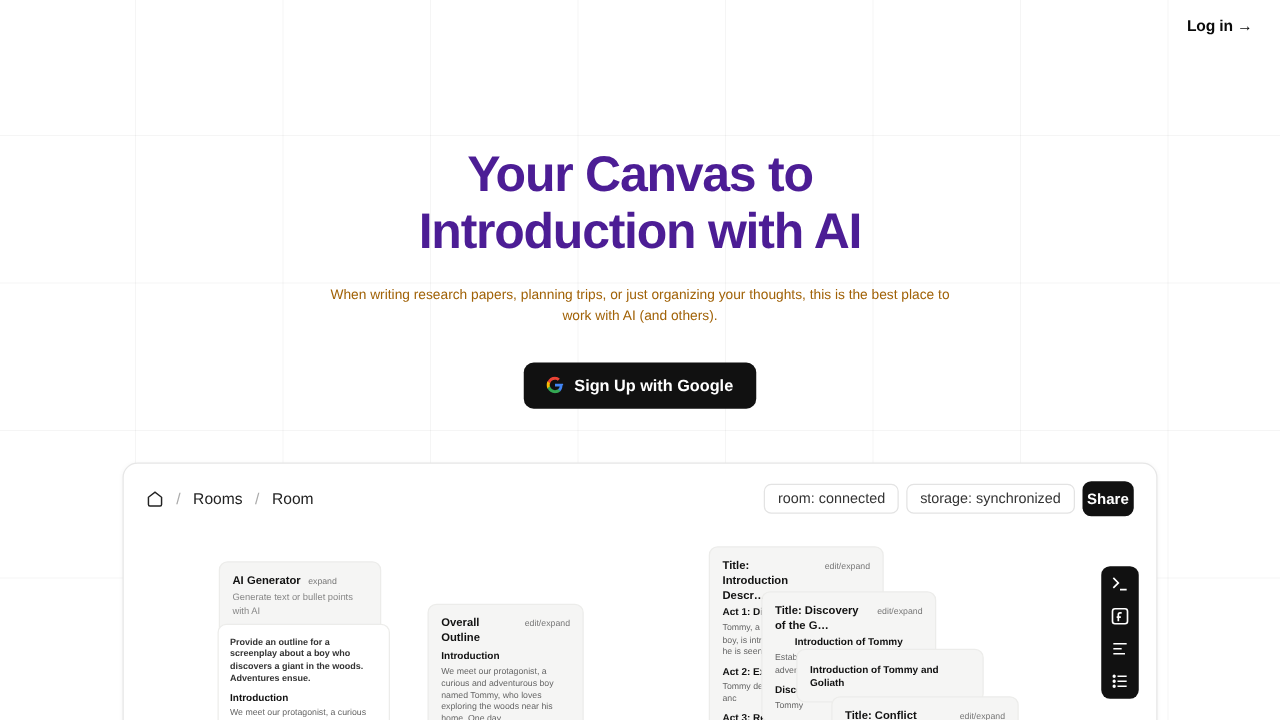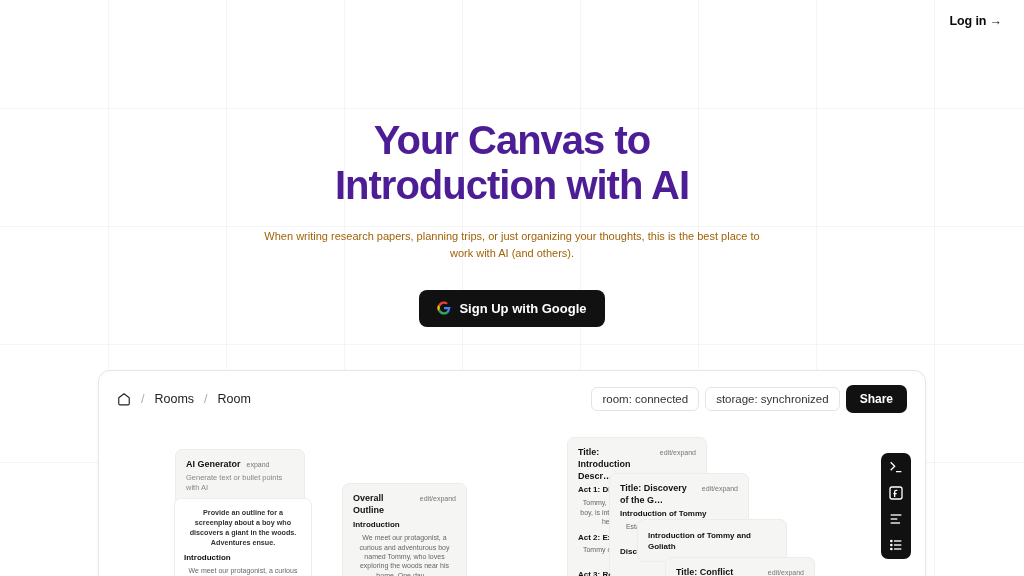--- a/index.html
+++ b/index.html
@@ -110,21 +110,21 @@
   border: 1px solid #e3e3e3;
   border-radius: 6px;
   padding: 5px 10px;
   background: #fff;
 }
 .share-btn {
   background: #111;
   color: #fff;
   font-size: 12px;
   font-weight: 600;
-  padding: 7px 14px;
+  padding: 7px 4px;
   border-radius: 7px;
   border: none;
   cursor: pointer;
 }
 .canvas {
   position: relative;
   height: 240px;
 }
 .card {
   position: absolute;
@@ -150,21 +150,21 @@
 }
 .card .ce {
   font-size: 7px;
   color: #777;
 }
 .card .sub {
   font-size: 7.5px;
   color: #888;
 }
 .card .sec { font-weight: 700; font-size: 8px; color: #111; margin-top: 6px; }
-.card .txt { font-size: 7px; color: #666; margin-top: 2px; text-align: center; }
+.card .txt { font-size: 7px; color: #666; margin-top: 2px; }
 .card.white { background:#fff; }
 .sidepanel {
   position: absolute;
   right: -4px;
   top: 28px;
   width: 30px;
   background: #111;
   border-radius: 7px;
   padding: 6px 0;
   display: flex;
@@ -261,21 +261,21 @@
       <div class="txt">Tommy dec to satisfy his c artifacts anc</div>
       <div class="sec">Act 3: Rev</div>
 
     </div>
 
     <div class="card" style="left:492px; top:48px; width:140px;">
       <div class="ch">
           <span class="ct">Title: Discovery of the G…</span>
           <span class="ce">edit/expand</span>
         </div>
-      <div class="sec" style="margin-top:3px;">Introduction of Tommy</div>
+      <div class="sec" style="margin-top:3px;text-align:center;">Introduction of Tommy</div>
       <div class="txt">Establish Tommy as a curious and adventurous young boy</div>
       <div class="sec">Discovery</div>
       <div class="txt">Tommy</div>
     </div>
 
     <div class="card" style="left:520px; top:94px; width:150px;">
       <div class="sec" style="margin-top:3px;">Introduction of Tommy and Goliath</div>
 
     </div>
 

